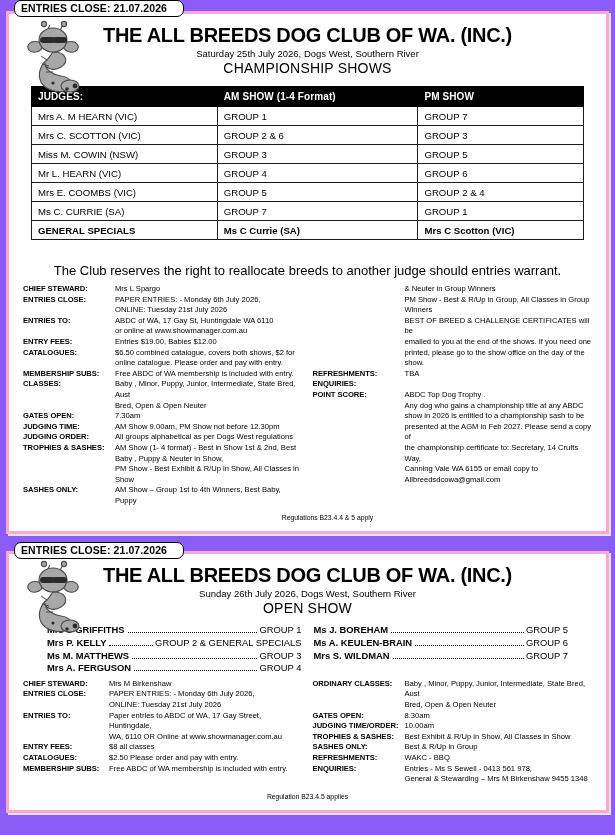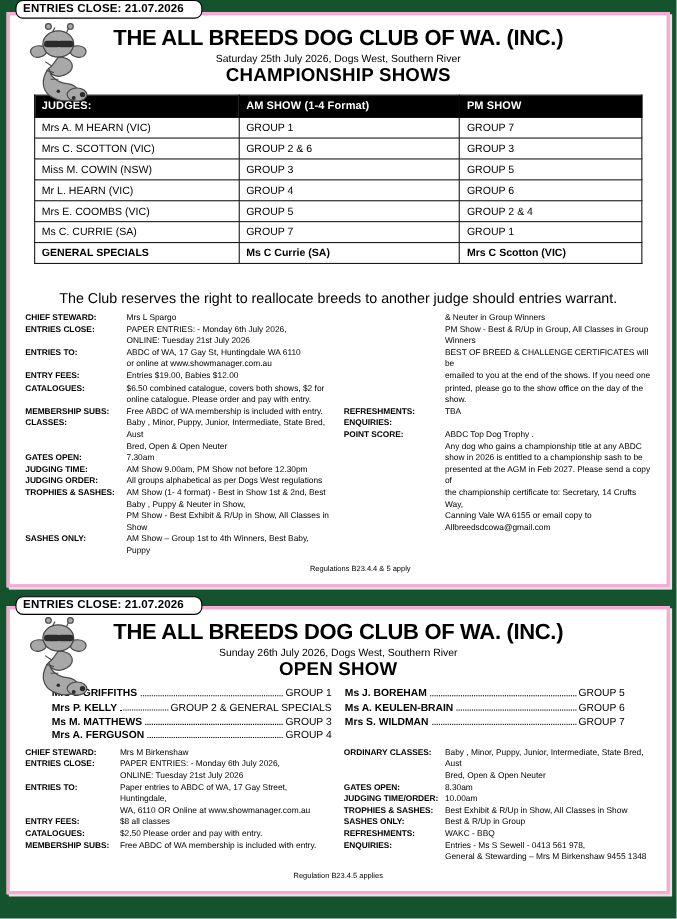--- a/index.html
+++ b/index.html
@@ -8,21 +8,21 @@
     background: #ffffff;
   }
   body {
     width: 615px;
     height: 835px;
     font-family: "Liberation Sans", sans-serif;
     color: #000;
     position: relative;
     overflow: hidden;
   }
-  .page { width: 615px; height: 835px; position: relative; background:#14532d; }
+  .page { width: 615px; height: 835px; position: relative; background:#8b5cf6; }
 
   
   .show-block { position: relative; margin: 0 6px; }
   .block-frame {
     border: 3px solid #f9a8d4;
     background: #fff;
     box-shadow: 2px 2px 0 #e4e4e4;
     padding: 6px 8px 8px 8px;
     position: relative;
   }
@@ -51,22 +51,22 @@
     letter-spacing: -0.3px;
     line-height: 22px;
     margin: 0;
   }
   .club-sub {
     font-size: 9.5px;
     line-height: 12px;
     margin-top: 2px;
   }
   .club-type {
-    font-weight: bold;
-    font-size: 17px;
+    font-weight: normal;
+    font-size: 14px;
     line-height: 15px;
     margin-top: 1px;
     letter-spacing: .2px;
   }
 
   
   .mascot {
     position: absolute;
     left: 6px;
     top: 0px;

